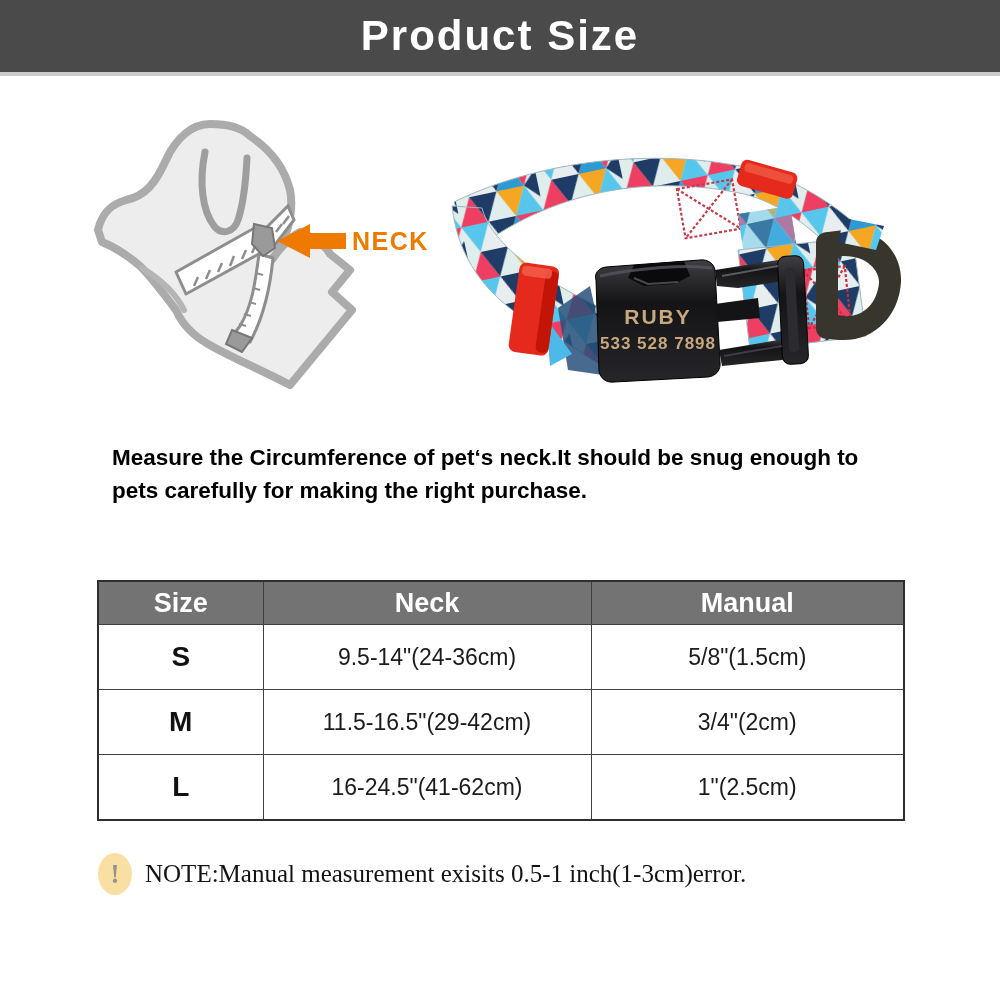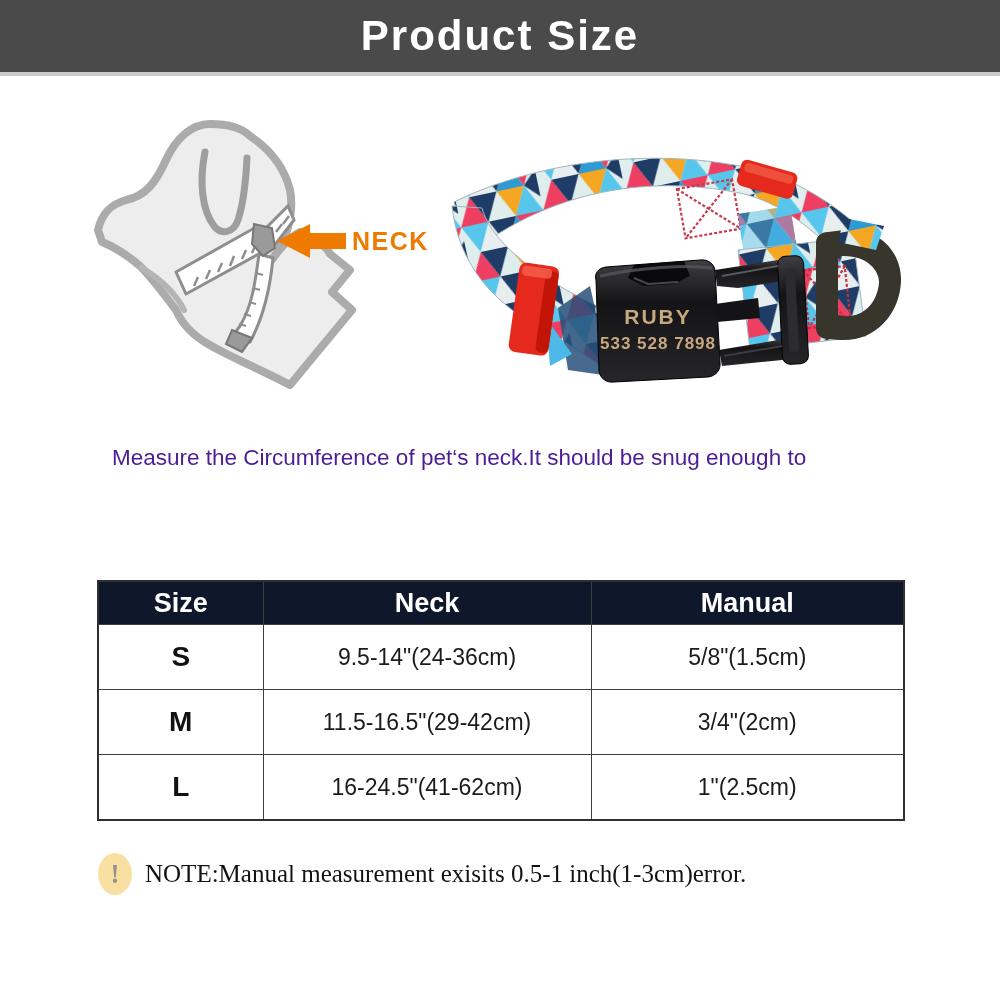--- a/index.html
+++ b/index.html
@@ -15,37 +15,37 @@
   }
   .header-bar h1{
     margin:0;color:#ffffff;font-size:42px;font-weight:bold;letter-spacing:2px;
   }
   
   .dog-svg{position:absolute;left:82px;top:98px;}
   .collar-svg{position:absolute;left:438px;top:118px;}
   
   .description{
     position:absolute;left:112px;top:441px;width:800px;
-    font-size:22.5px;line-height:33px;color:#4c1d95;
+    font-size:22.5px;line-height:33px;color:#000000;font-weight:bold;
   }
   
   .size-table{
     position:absolute;left:97px;top:580px;width:806px;
     border-collapse:collapse;table-layout:fixed;
     font-family:"Liberation Sans", sans-serif;
   }
   .size-table col.c-size{width:165px;}
   .size-table col.c-neck{width:328px;}
   .size-table col.c-width{width:313px;}
   .size-table th,.size-table td{
     border:1px solid #3f3f3f;text-align:center;vertical-align:middle;padding:0;
   }
   .size-table{border:2px solid #2f2f2f;}
   .size-table thead th{
-    background:#0f172a;color:#ffffff;font-size:27px;font-weight:bold;height:42px;
+    background:#737373;color:#ffffff;font-size:27px;font-weight:bold;height:42px;
   }
   .size-table tbody td{height:64px;font-size:23px;color:#1b1b1b;background:#ffffff;}
   .size-table tbody td.size-cell{font-size:28px;font-weight:bold;color:#111111;}
   
   .note-row{
     position:absolute;left:98px;top:853px;display:flex;align-items:center;
   }
   .note-icon{
     width:34px;height:42px;border-radius:50%;background:#f9e0a2;
     display:flex;align-items:center;justify-content:center;flex:0 0 auto;
@@ -194,20 +194,21 @@
         <rect x="342" y="138" width="26" height="108" rx="8" fill="url(#metal)" stroke="#000000"></rect>
         <rect x="349" y="150" width="10" height="84" rx="4" fill="#2b2b30"></rect>
       </g>
       <line x1="284" y1="158" x2="340" y2="148" stroke="#5a5a60" stroke-width="2"></line>
       <line x1="286" y1="238" x2="344" y2="228" stroke="#3c3c42" stroke-width="2"></line>
     </g>
   </svg>
 
   <div class="description">
     <div>Measure the Circumference of pet‘s neck.It should be snug enough to</div>
+    <div>pets carefully for making the right purchase.</div>
   </div>
 
   <table class="size-table">
     <colgroup>
         <col class="c-size">
         <col class="c-neck">
         <col class="c-width">
       </colgroup>
     <thead>
       <tr>

